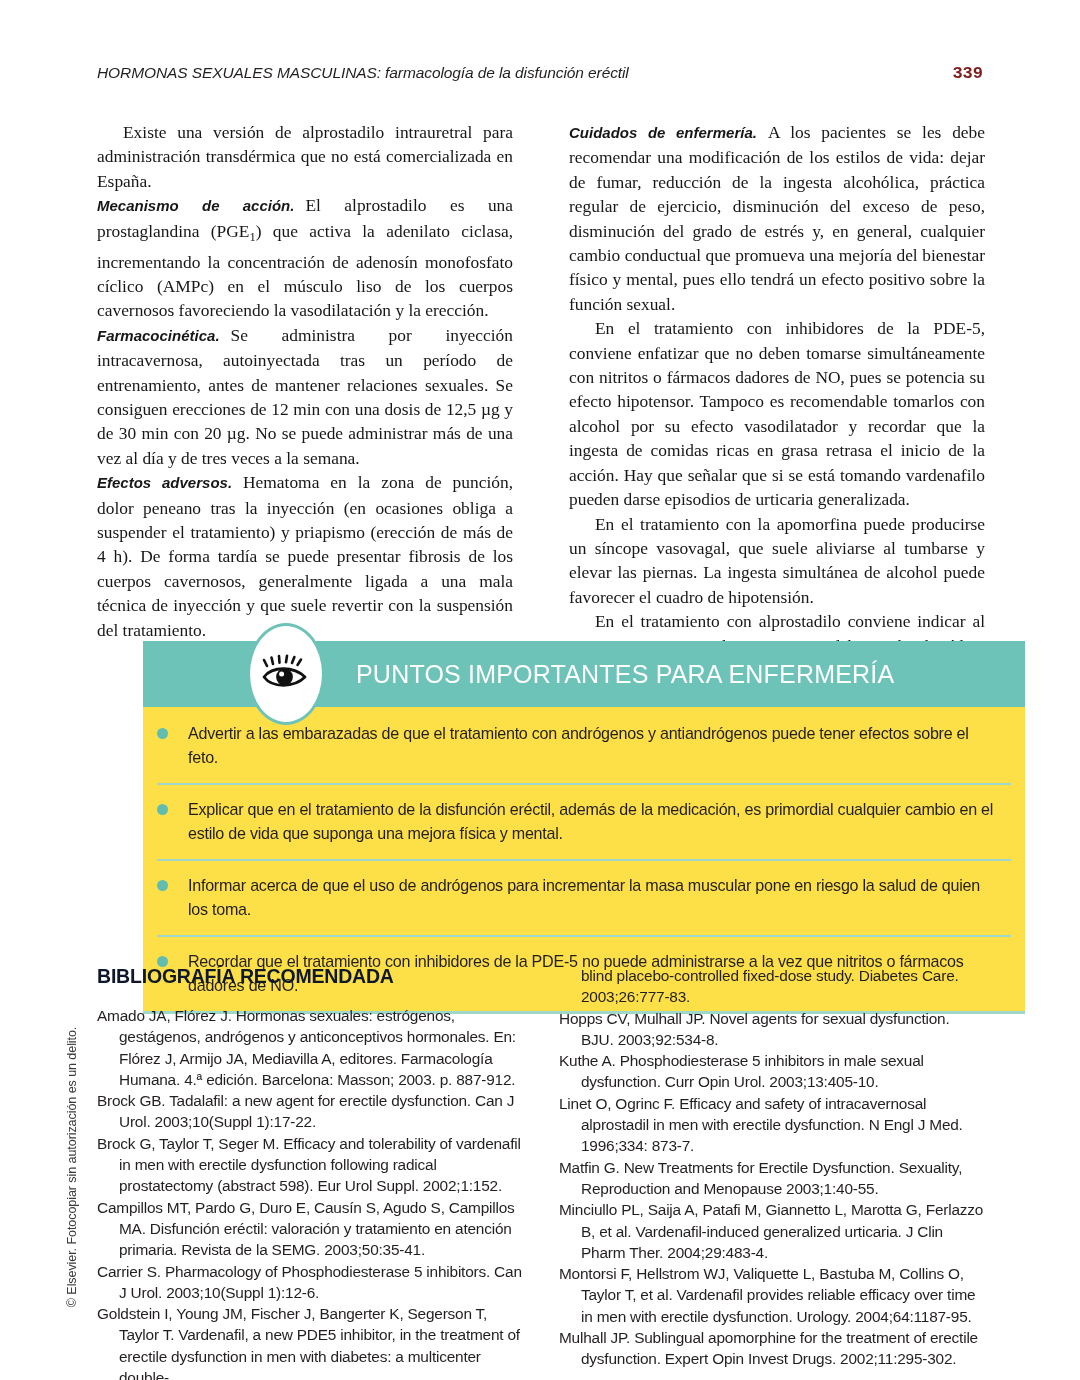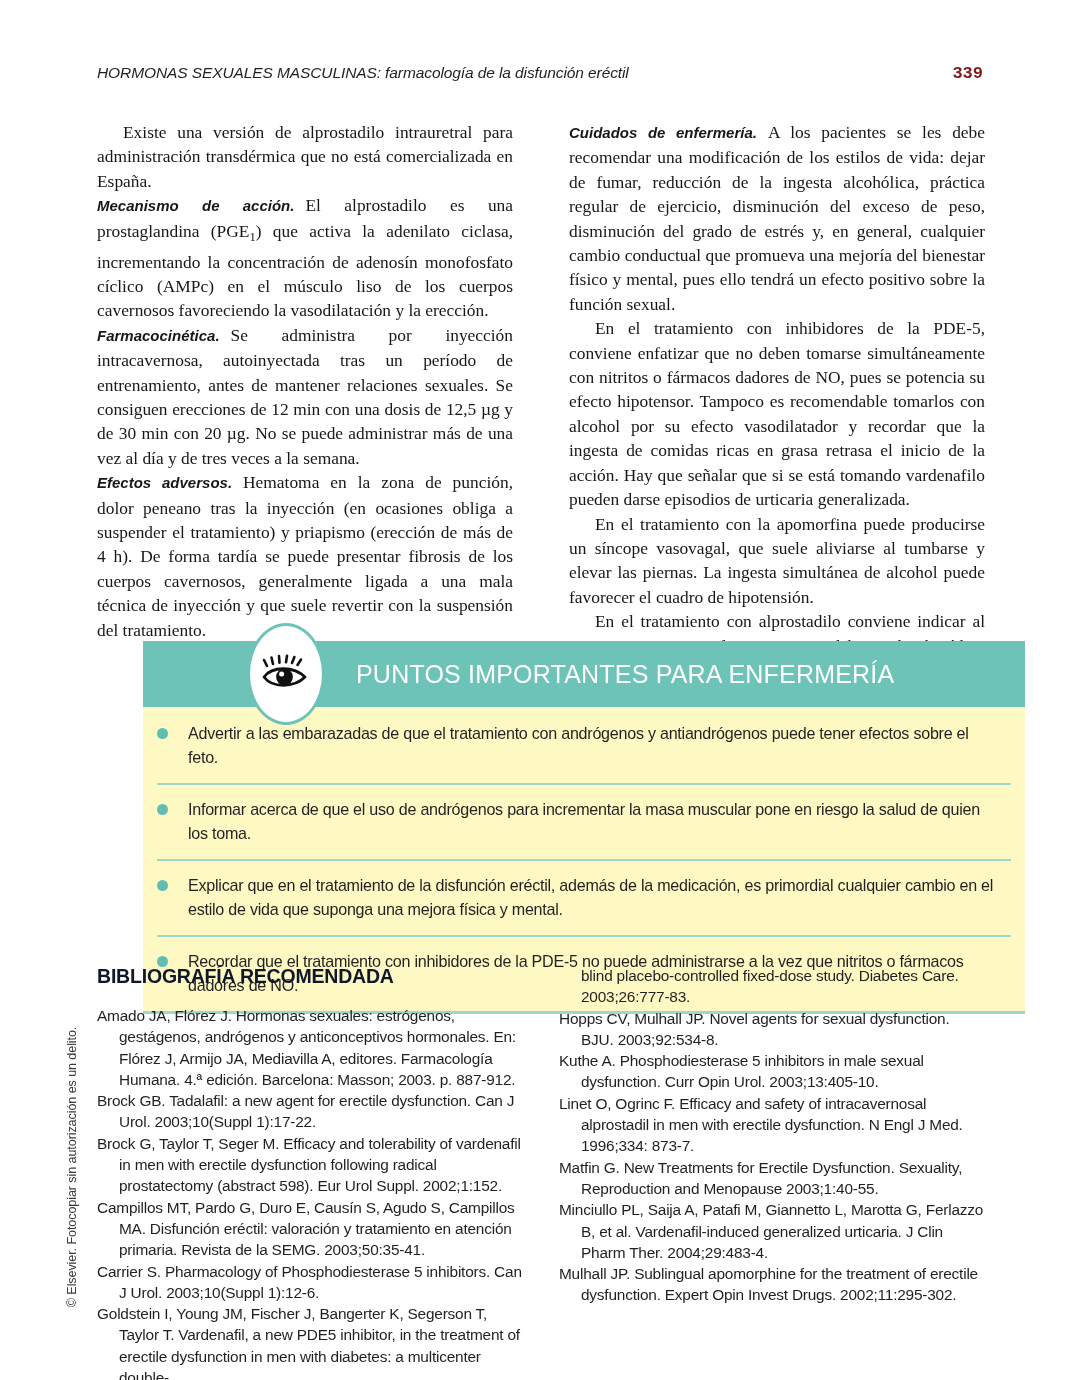--- a/index.html
+++ b/index.html
@@ -112,21 +112,21 @@
     background: #ffffff;
     border: 3px solid #6ec3b8;
     box-sizing: border-box;
     display: flex;
     align-items: center;
     justify-content: center;
   }
   .eye-badge svg { display: block; }
 
   .callout-body {
-    background: #fef9c3;
+    background: #fde047;
     padding: 0;
   }
   .cl-row {
     display: flex;
     align-items: flex-start;
     padding: 14px 26px 14px 14px;
     position: relative;
   }
   .cl-row + .cl-row::before {
     content: "";
@@ -264,26 +264,26 @@
 
     <div class="callout-body">
 
       <div class="cl-row">
         <span class="cl-bullet"></span>
         <span class="cl-text">Advertir a las embarazadas de que el tratamiento con andrógenos y antiandrógenos puede tener efectos sobre el feto.</span>
       </div>
 
       <div class="cl-row">
         <span class="cl-bullet"></span>
-        <span class="cl-text">Informar acerca de que el uso de andrógenos para incrementar la masa muscular pone en riesgo la salud de quien los toma.</span>
+        <span class="cl-text">Explicar que en el tratamiento de la disfunción eréctil, además de la medicación, es primordial cualquier cambio en el estilo de vida que suponga una mejora física y mental.</span>
       </div>
 
       <div class="cl-row">
         <span class="cl-bullet"></span>
-        <span class="cl-text">Explicar que en el tratamiento de la disfunción eréctil, además de la medicación, es primordial cualquier cambio en el estilo de vida que suponga una mejora física y mental.</span>
+        <span class="cl-text">Informar acerca de que el uso de andrógenos para incrementar la masa muscular pone en riesgo la salud de quien los toma.</span>
       </div>
 
       <div class="cl-row">
         <span class="cl-bullet"></span>
         <span class="cl-text">Recordar que el tratamiento con inhibidores de la PDE-5 no puede administrarse a la vez que nitritos o fármacos dadores de NO.</span>
       </div>
 
     </div>
     <div class="cl-bottomrule"></div>
   </div>
@@ -300,20 +300,21 @@
       <p class="ref">Goldstein I, Young JM, Fischer J, Bangerter K, Segerson T, Taylor T. Vardenafil, a new PDE5 inhibitor, in the treatment of erectile dysfunction in men with diabetes: a multicenter double-</p>
     </div>
 
     <div class="biblio-col right">
       <p class="ref cont">blind placebo-controlled fixed-dose study. Diabetes Care. 2003;26:777-83.</p>
       <p class="ref">Hopps CV, Mulhall JP. Novel agents for sexual dysfunction. BJU. 2003;92:534-8.</p>
       <p class="ref">Kuthe A. Phosphodiesterase 5 inhibitors in male sexual dysfunction. Curr Opin Urol. 2003;13:405-10.</p>
       <p class="ref">Linet O, Ogrinc F. Efficacy and safety of intracavernosal alprostadil in men with erectile dysfunction. N Engl J Med. 1996;334: 873-7.</p>
       <p class="ref">Matfin G. New Treatments for Erectile Dysfunction. Sexuality, Reproduction and Menopause 2003;1:40-55.</p>
       <p class="ref">Minciullo PL, Saija A, Patafi M, Giannetto L, Marotta G, Ferlazzo B, et al. Vardenafil-induced generalized urticaria. J Clin Pharm Ther. 2004;29:483-4.</p>
+      <p class="ref">Montorsi F, Hellstrom WJ, Valiquette L, Bastuba M, Collins O, Taylor T, et al. Vardenafil provides reliable efficacy over time in men with erectile dysfunction. Urology. 2004;64:1187-95.</p>
       <p class="ref">Mulhall JP. Sublingual apomorphine for the treatment of erectile dysfunction. Expert Opin Invest Drugs. 2002;11:295-302.</p>
     </div>
 
   </div>
 
   <div class="copyright">© Elsevier. Fotocopiar sin autorización es un delito.</div>
 
 </div>
 
 </body></html>

